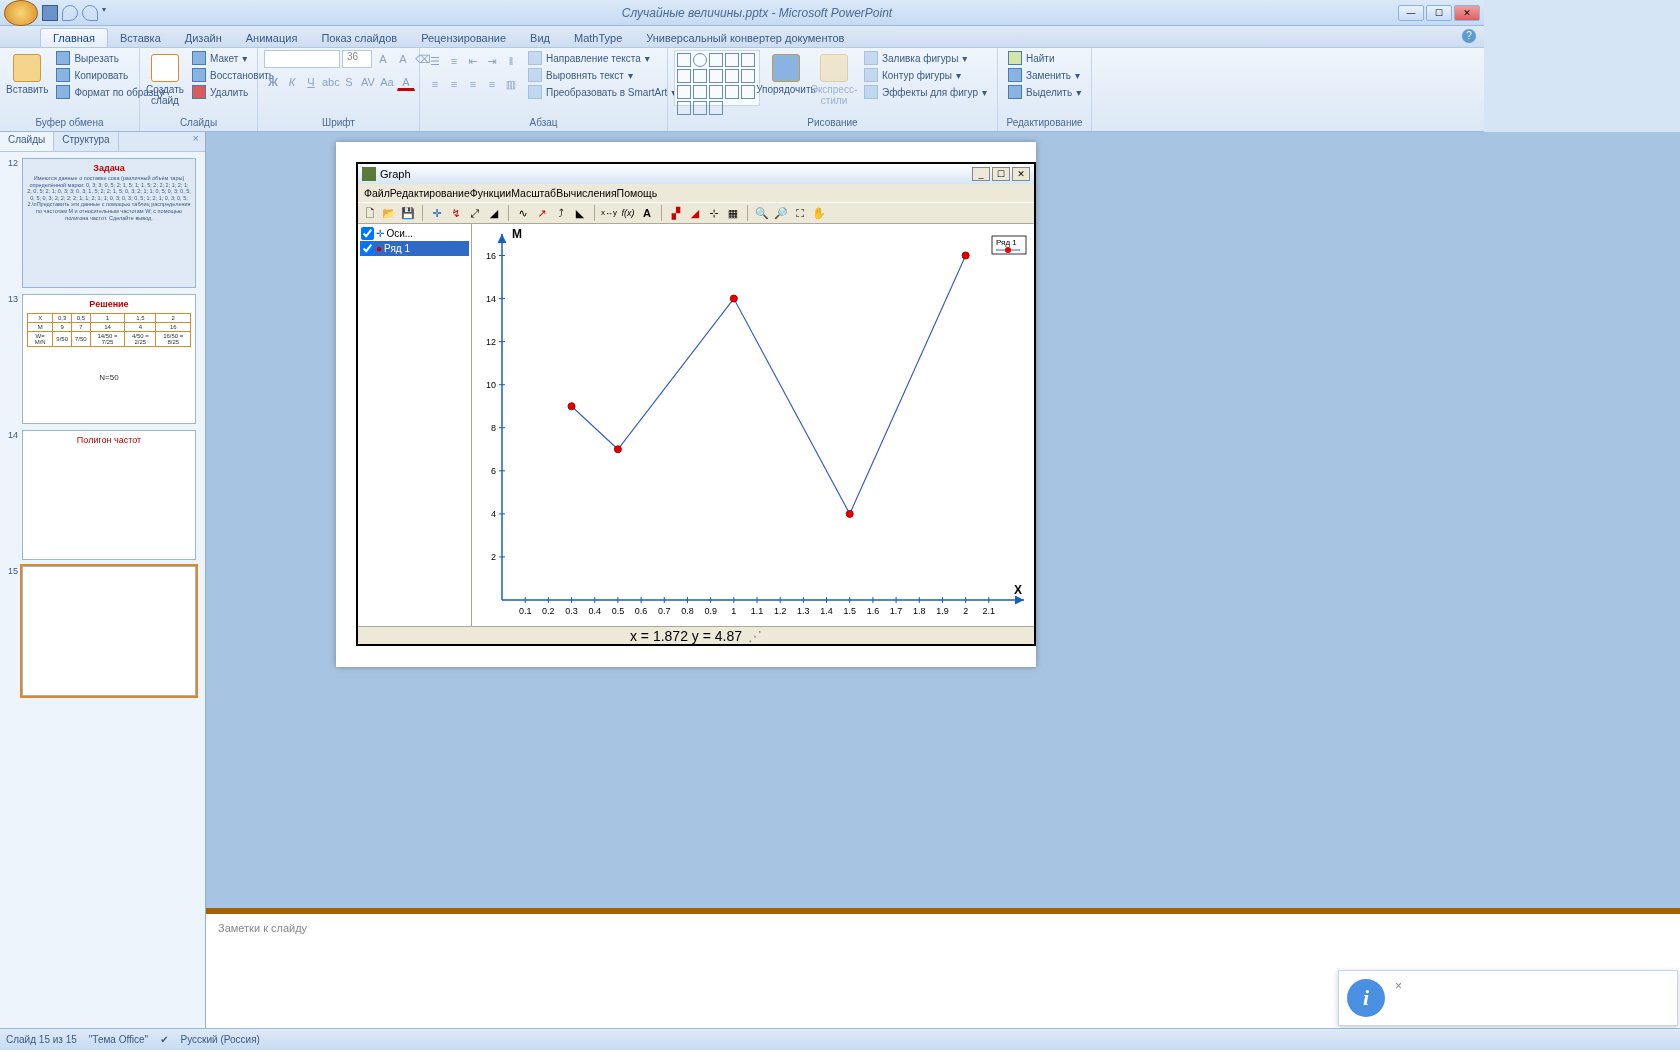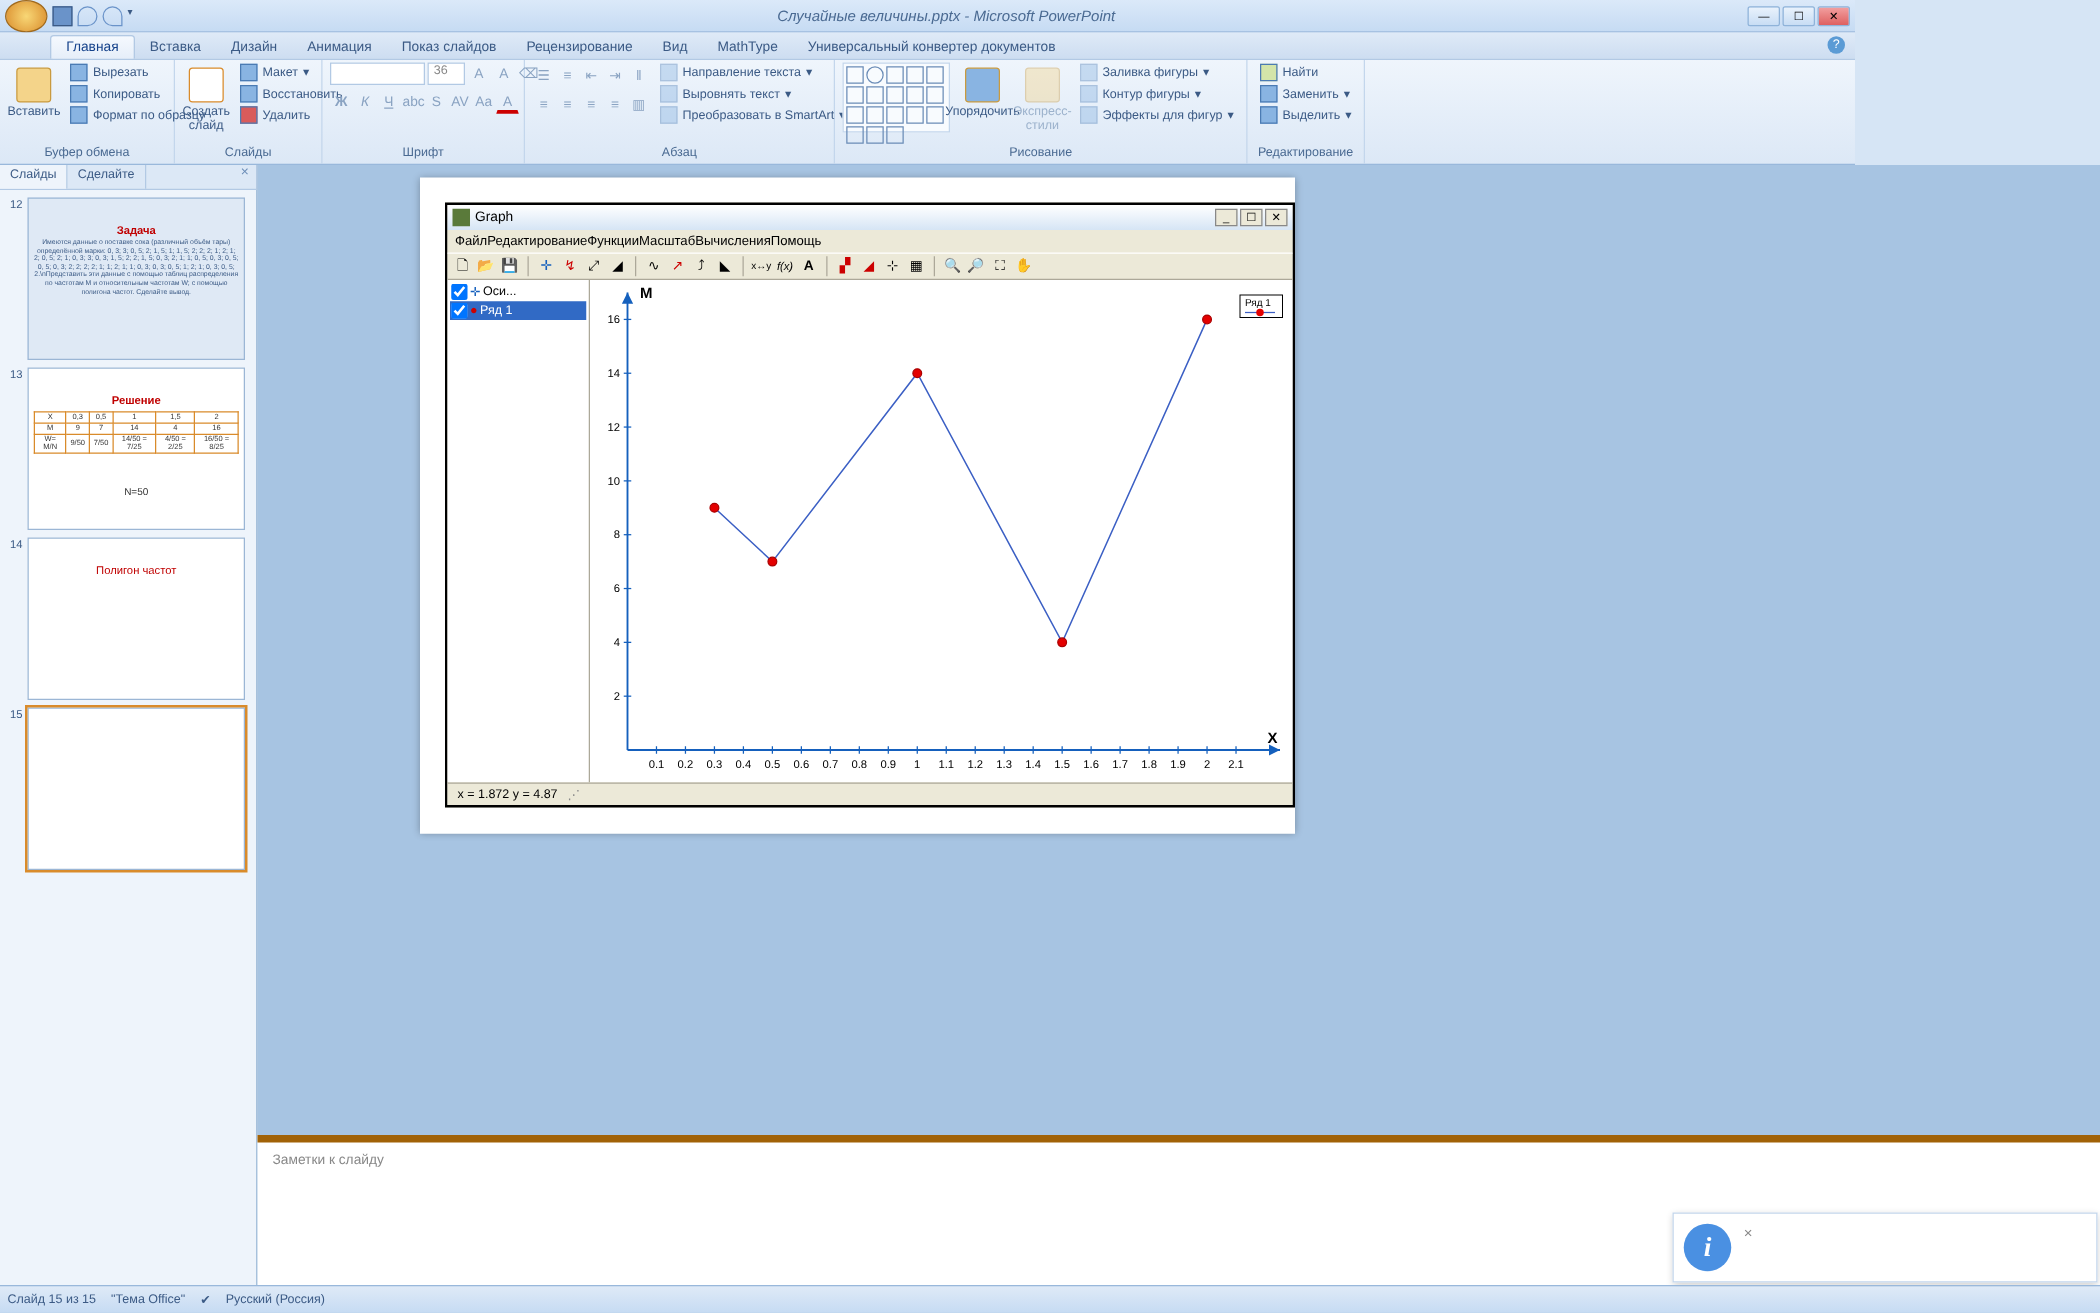--- a/index.html
+++ b/index.html
@@ -46,21 +46,21 @@
 .sidepanel { width: 206px; background: #eef4fb; border-right: 1px solid #90b0d2; display: flex; flex-direction: column; }
 .sidetabs { height: 20px; display: flex; background: #dce8f6; border-bottom: 1px solid #b2c9e4; }
 .sidetabs .st { padding: 2px 8px; font-size: 10px; color: #3b5a85; border-right: 1px solid #b2c9e4; }
 .sidetabs .st.active { background: #eef4fb; }
 .sidetabs .closebtn { margin-left: auto; padding: 0 6px; color: #6a8cb7; }
 .thumbs { flex: 1; overflow: auto; padding: 6px 4px; }
 .thumb-row { display: flex; gap: 4px; margin-bottom: 6px; }
 .thumb-num { width: 14px; font-size: 9px; color: #3b5a85; text-align: right; }
 .thumb { width: 174px; height: 130px; background: #fff; border: 1px solid #9bb6d5; position: relative; font-size: 7px; color: #333; padding: 4px; overflow: hidden; }
 .thumb.sel { outline: 2px solid #d98b2b; }
-.thumb .ttl { color: #c00000; text-align: center; font-size: 9px; font-weight: bold; margin-bottom: 2px; margin-top: 16px; }
+.thumb .ttl { color: #c00000; text-align: center; font-size: 9px; font-weight: bold; margin-bottom: 2px; }
 .thumb table { border-collapse: collapse; margin: 4px auto; font-size: 6px; }
 .thumb table td { border: 1px solid #d98b2b; padding: 1px 3px; text-align: center; }
 
 
 .slidearea { flex: 1; display: flex; flex-direction: column; }
 .slidecanvas { flex: 1; position: relative; overflow: auto; }
 .slide { position: absolute; left: 130px; top: 10px; width: 700px; height: 525px; background: #fff; box-shadow: 0 0 6px rgba(0,0,0,0.3); }
 .notes { height: 120px; background: #fff; border-top: 6px solid #a16207; padding: 8px 12px; color: #888; font-size: 11px; }
 
 
@@ -71,21 +71,21 @@
 .gw-title .wb { width: 18px; height: 14px; border: 1px solid #888; margin-left: 2px; background: #ece9d8; font-size: 9px; text-align: center; line-height: 12px; }
 .gw-menu { height: 18px; background: #ece9d8; display: flex; padding: 0 6px; font-size: 10.5px; align-items: center; }
 .gw-tools { height: 22px; background: #ece9d8; border-top: 1px solid #fff; border-bottom: 1px solid #aca899; display: flex; align-items: center; gap: 3px; padding: 0 4px; }
 .gw-tools .sep { width: 1px; height: 16px; background: #aca899; margin: 0 3px; }
 .gw-tools span { width: 16px; height: 16px; display: inline-block; font-size: 11px; text-align: center; line-height: 16px; }
 .gw-body { position: absolute; top: 60px; bottom: 18px; left: 0; right: 0; display: flex; background: #fff; }
 .gw-tree { width: 114px; border-right: 1px solid #aca899; font-size: 10px; padding: 2px; }
 .gw-tree .row { display: flex; align-items: center; gap: 2px; padding: 1px; }
 .gw-tree .row.sel { background: #316ac5; color: #fff; }
 .gw-chart { flex: 1; position: relative; }
-.gw-status { position: absolute; bottom: 0; left: 0; right: 0; height: 18px; background: #ece9d8; border-top: 1px solid #aca899; font-size: 10px; display: flex; justify-content: flex-start; align-items: center; padding: 0 8px; }
+.gw-status { position: absolute; bottom: 0; left: 0; right: 0; height: 18px; background: #ece9d8; border-top: 1px solid #aca899; font-size: 14px; display: flex; justify-content: center; align-items: center; padding: 0 8px; }
 
 
 .statusbar { position: absolute; bottom: 0; left: 0; right: 0; height: 22px; background: linear-gradient(#dfeaf7,#c6dbf3); border-top: 1px solid #99b8db; display: flex; align-items: center; font-size: 10px; color: #3b5a85; padding: 0 6px; gap: 12px; } 
 
 
 .notif { position: absolute; right: 2px; bottom: 24px; width: 340px; height: 56px; background: #fff; border: 1px solid #c3d6ec; box-shadow: 0 2px 6px rgba(0,0,0,0.2); display: flex; padding: 8px; gap: 10px; }
 .notif .nicon { width: 38px; height: 38px; border-radius: 50%; background: #4a90e2; color: #fff; font-family: Georgia,serif; font-size: 22px; font-style: italic; text-align: center; line-height: 38px; font-weight: bold; }
 .notif .ntext { flex: 1; font-size: 10px; color: #555; }
 .notif .ntext .nttl { font-size: 11px; color: #222; margin-bottom: 2px; }
 .notif .nclose { font-size: 12px; color: #888; cursor: pointer; }
@@ -277,21 +277,21 @@
     </div>
     <div class="group-label">Редактирование</div>
   </div>
 </div>
 
 <div class="main">
 
   <div class="sidepanel">
     <div class="sidetabs">
       <div class="st active">Слайды</div>
-      <div class="st">Сделайте</div>
+      <div class="st">Структура</div>
       <div class="closebtn">×</div>
     </div>
     <div class="thumbs">
       <div class="thumb-row">
         <div class="thumb-num">12</div>
         <div class="thumb" style="background:#dfe9f5;">
           <div class="ttl">Задача</div>
           <div style="font-size:5.5px;text-align:center;line-height:1.2;color:#3b5a85;">Имеются данные о поставке сока (различный объём тары) определённой марки: 0, 3; 3; 0, 5; 2; 1, 5; 1; 1, 5; 2; 2; 2; 1; 2; 1; 2; 0, 5; 2; 1; 0, 3; 3; 0, 3; 1, 5; 2; 2; 1, 5; 0, 3; 2; 1; 1; 0, 5; 0, 3; 0, 5; 0, 5; 0, 3; 2; 2; 2; 2; 1; 1; 2; 1; 1; 0, 3; 0, 3; 0, 5; 1; 2; 1; 0, 3; 0, 5; 2.\nПредставить эти данные с помощью таблиц распределения по частотам M и относительным частотам W; с помощью полигона частот. Сделайте вывод.</div>
         </div>
       </div>

